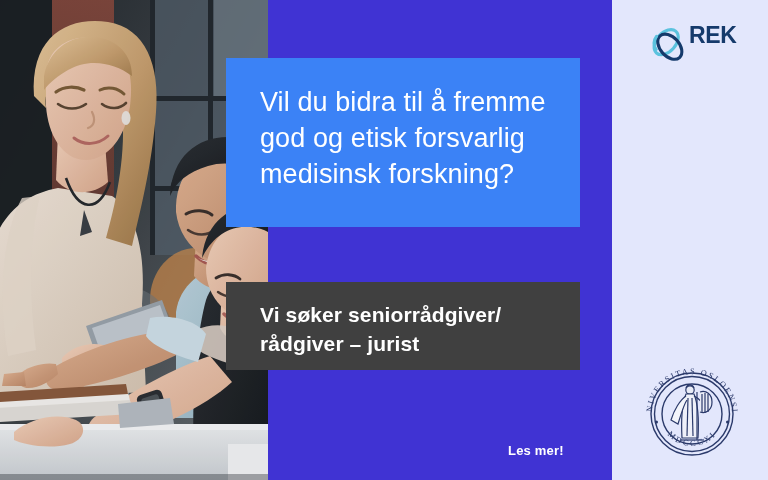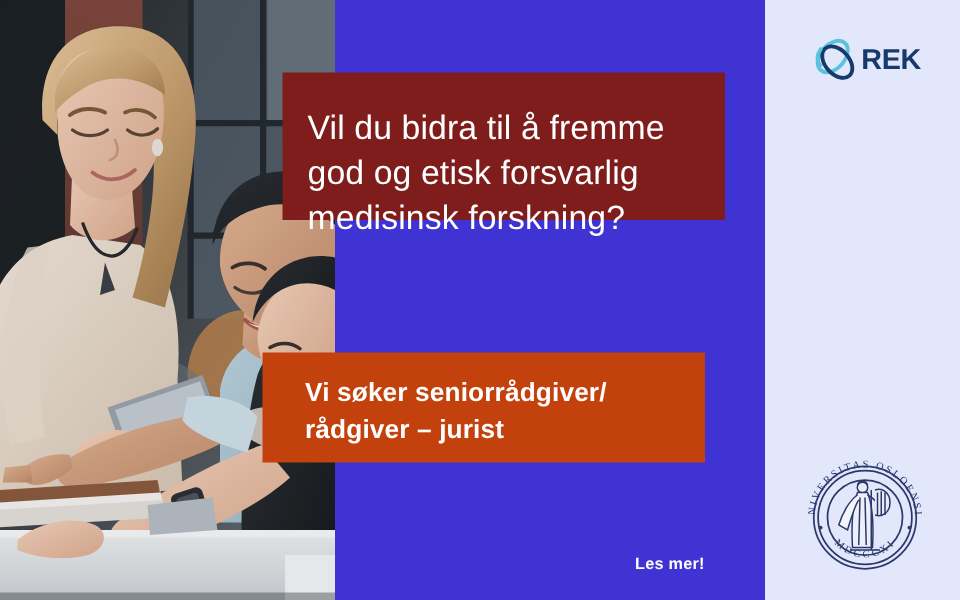--- a/index.html
+++ b/index.html
@@ -39,39 +39,39 @@
     position: absolute;
     left: 612px; top: 0;
     width: 156px; height: 480px;
     background: #E3E7FC;
   }
 
   
   .headline-box {
     position: absolute;
     left: 226px; top: 58px;
-    width: 354px; height: 118px;
-    background: #7f1d1d;
+    width: 354px; height: 169px;
+    background: #3b82f6;
     box-sizing: border-box;
-    padding: 26px 0 0 20px;
+    padding: 26px 0 0 34px;
   }
   .headline-text {
     color: #ffffff;
     font-size: 27px;
     font-weight: 400;
     line-height: 36px;
     letter-spacing: 0.1px;
     white-space: pre-line;
   }
 
   .jobtitle-box {
     position: absolute;
-    left: 210px; top: 282px;
+    left: 226px; top: 282px;
     width: 354px; height: 88px;
-    background: #c2410c;
+    background: #404040;
     box-sizing: border-box;
     padding: 18px 0 0 34px;
   }
   .jobtitle-text {
     color: #ffffff;
     font-size: 21px;
     font-weight: 700;
     line-height: 29px;
     letter-spacing: 0.1px;
     white-space: pre-line;
@@ -88,21 +88,21 @@
     cursor: pointer;
     margin-top: 14px;
   }
 
   
   .rek-logo {
     position: absolute;
     left: 648px; top: 24px;
     width: 92px; height: 46px;
     display: flex;
-    align-items: center;
+    align-items: flex-start;
     cursor: pointer;
   }
   .rek-mark { width: 40px; height: 40px; flex: 0 0 auto; }
   .rek-word {
     color: #153A6B;
     font-size: 23px;
     font-weight: 700;
     letter-spacing: -0.3px;
     margin-left: 1px;
     line-height: 1;

